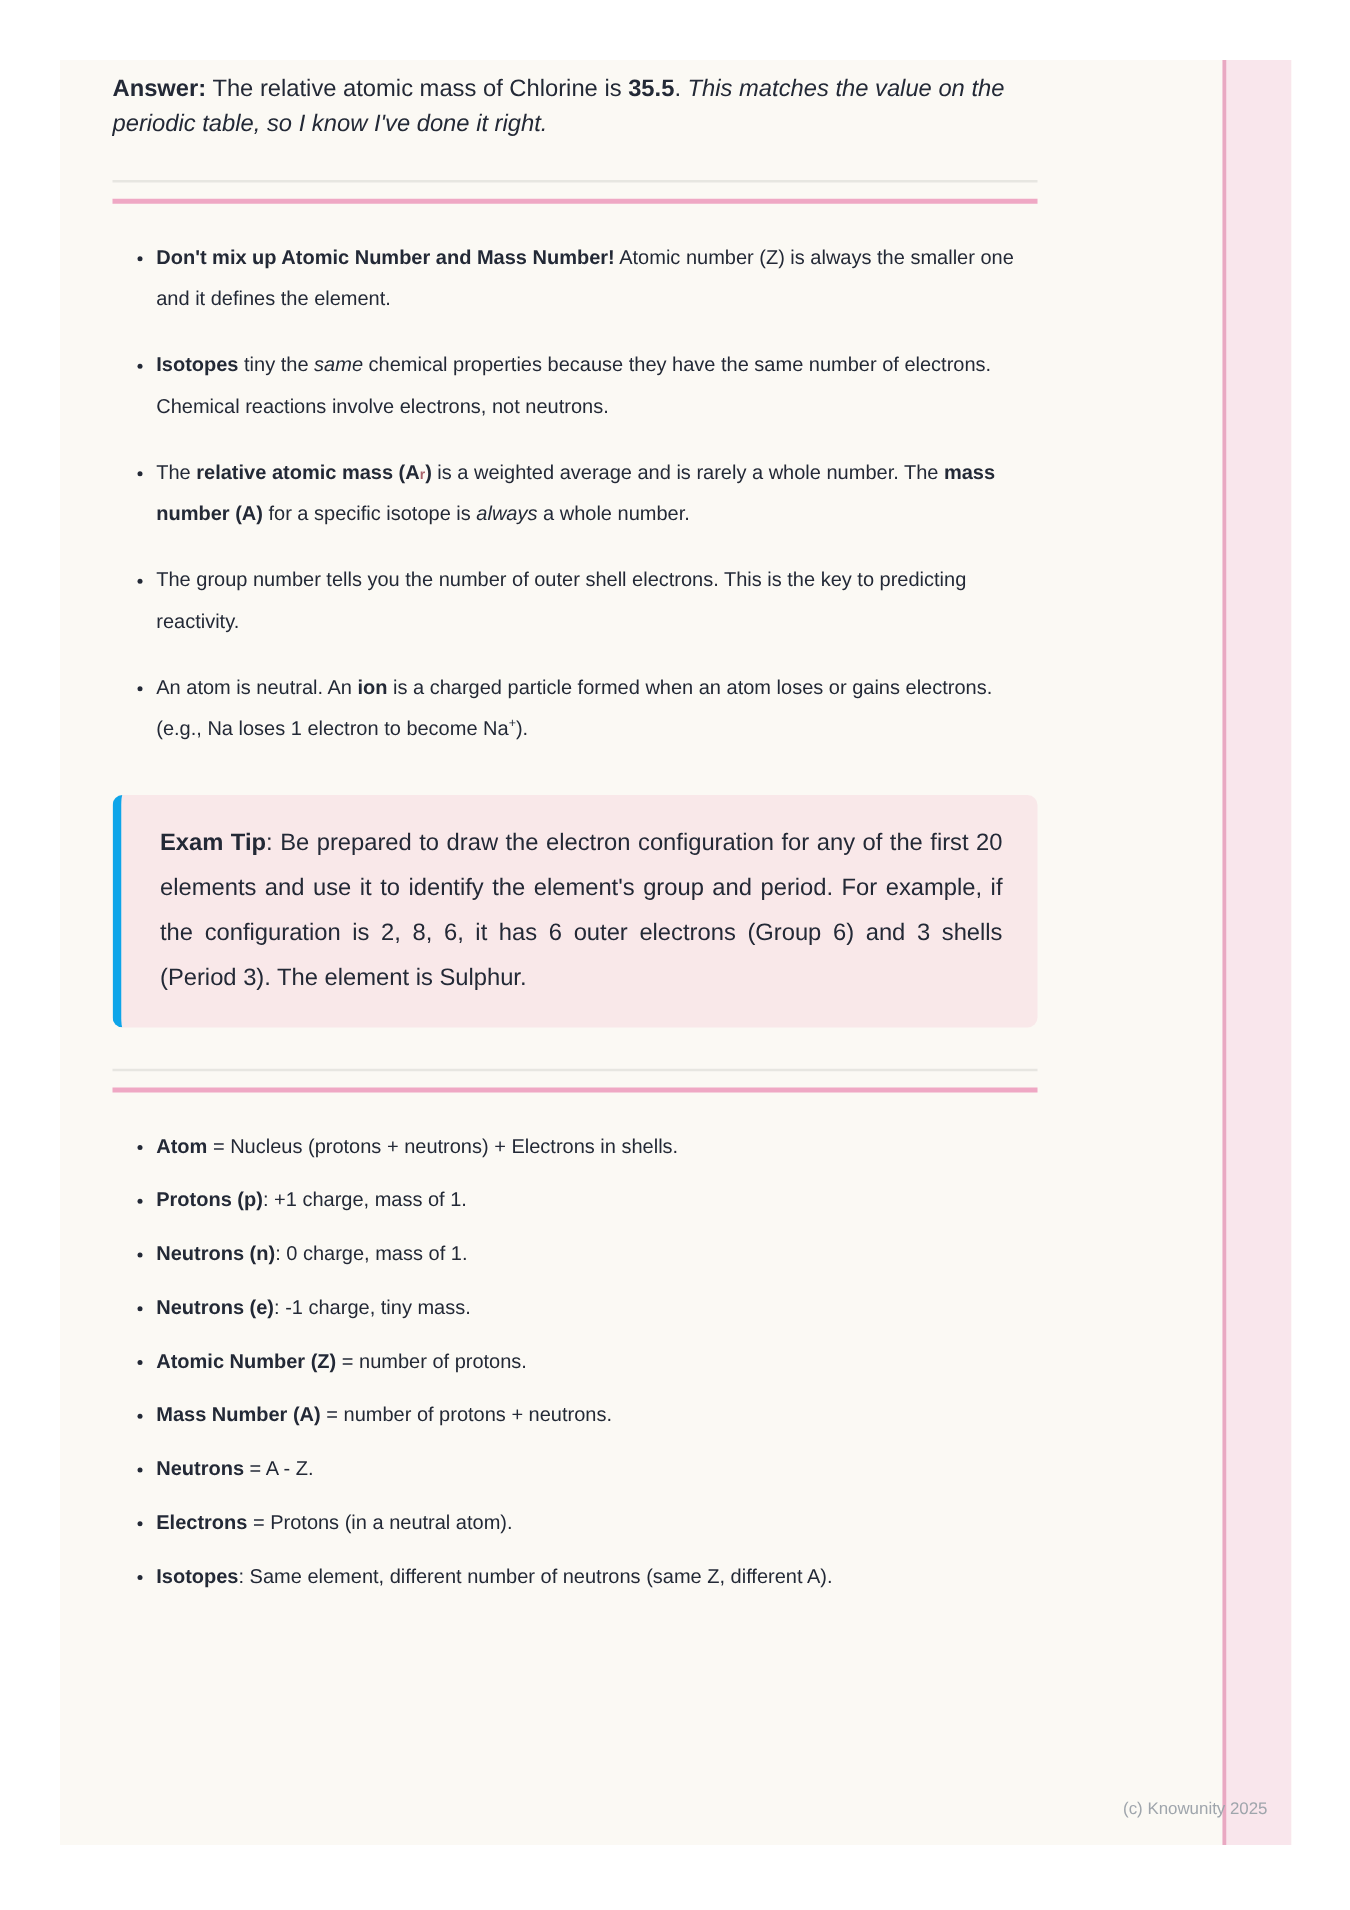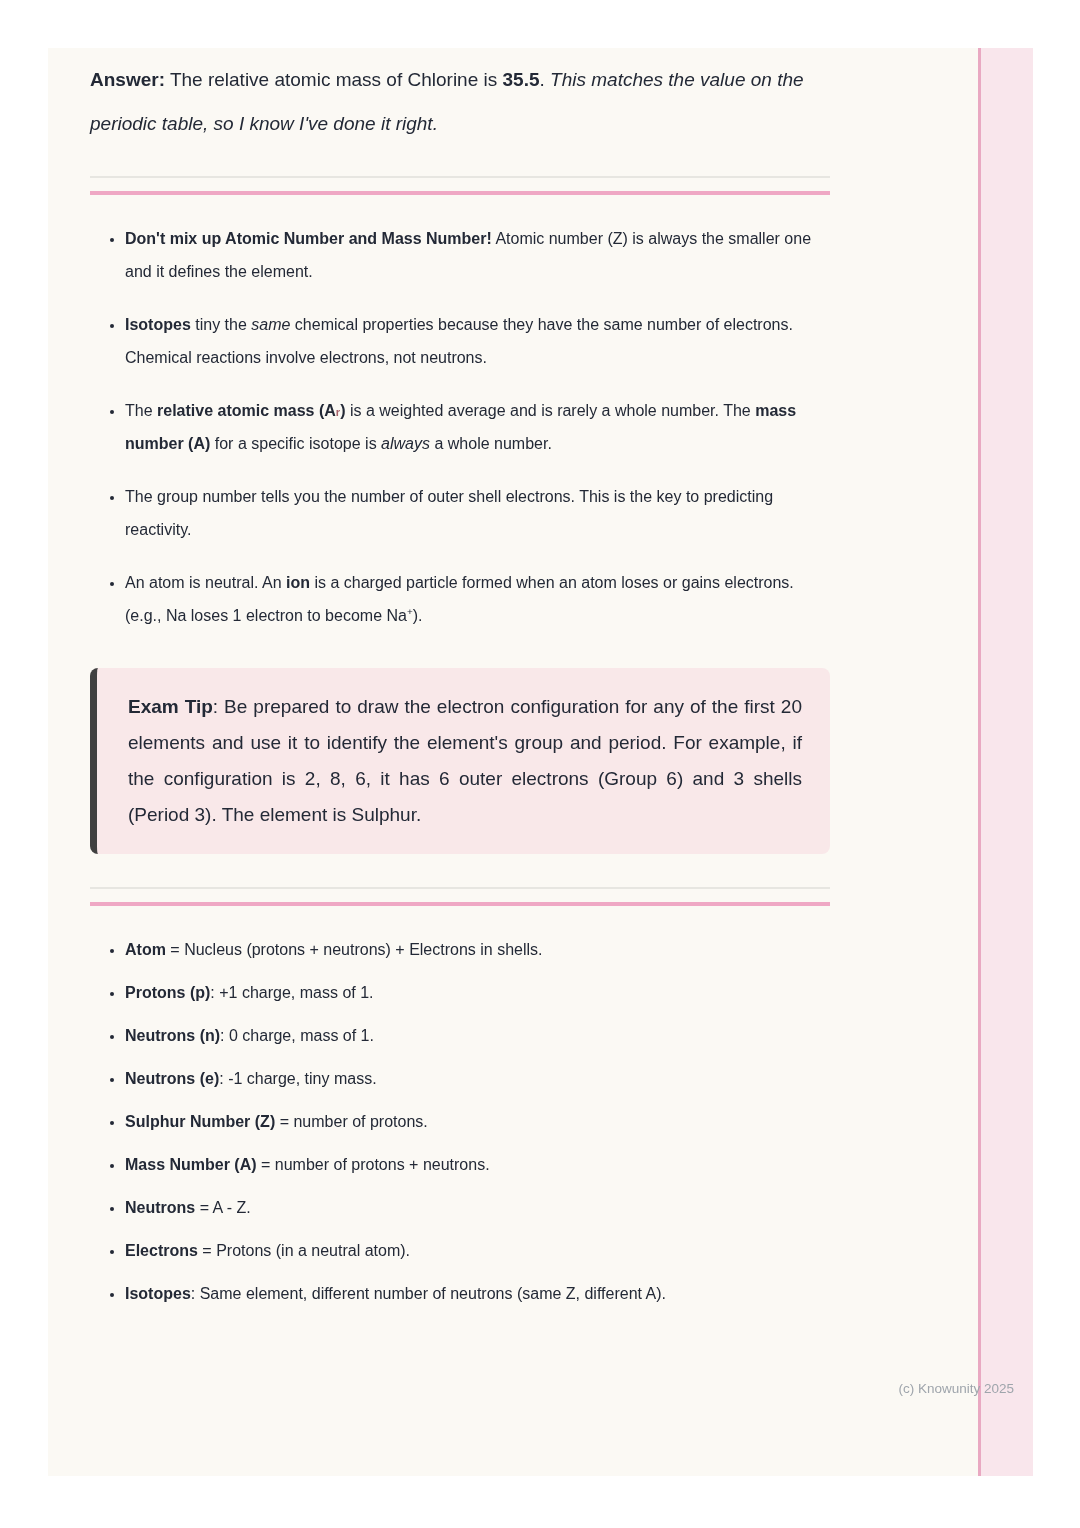--- a/index.html
+++ b/index.html
@@ -26,21 +26,21 @@
   }
   .content-column {
     position: relative;
     margin-left: 42px;
     width: 740px;
     z-index: 2;
   }
   .answer-paragraph {
     padding-top: 10px;
     font-size: 19px;
-    line-height: 44px;
+    line-height: 28px;
   }
   .divider {
     border: none;
     height: 2px;
     background: #e7e6e1;
     margin-top: 30px;
   }
   .divider-2 { margin-top: 33px; }
   .section-title {
     margin-top: 34px;
@@ -62,36 +62,36 @@
     list-style: disc;
     font-size: 16px;
     line-height: 33px;
   }
   ul.bullet-list li { margin-bottom: 20px; }
   ul.bullet-list li::marker { font-size: 0.85em; }
   ul.summary-list li { margin-bottom: 10px; }
   .exam-tip {
     margin-top: 36px;
     background: #f9e8e9;
-    border-left: 7px solid #404040;
+    border-left: 7px solid #0ea5e9;
     border-radius: 8px;
     padding: 21px 28px 21px 31px;
   }
   .exam-tip-text {
     font-size: 19px;
     line-height: 36px;
     text-align: justify;
   }
   .b { font-weight: 700; }
   .i { font-style: italic; }
   .sup { font-size: 0.62em; vertical-align: super; line-height: 0; }
   .subr { font-size: 0.70em; line-height: 0; }
   .copyright-watermark {
     position: absolute;
-    top: 1381px;
+    top: 1439px;
     right: 66px;
     font-size: 13.5px;
     color: #9fa5ac;
     z-index: 3;
   }
 </style>
 </head>
 <body>
 
 <div class="page-card">
@@ -119,21 +119,21 @@
 
     <hr class="divider divider-2">
 
     <hr class="title-rule">
 
     <ul class="bullet-list summary-list">
       <li><span class="b">Atom</span><span> = Nucleus (protons + neutrons) + Electrons in shells.</span></li>
       <li><span class="b">Protons (p)</span><span>: +1 charge, mass of 1.</span></li>
       <li><span class="b">Neutrons (n)</span><span>: 0 charge, mass of 1.</span></li>
       <li><span class="b">Neutrons (e)</span><span>: -1 charge, tiny mass.</span></li>
-      <li><span class="b">Sulphur Number (Z)</span><span> = number of protons.</span></li>
+      <li><span class="b">Atomic Number (Z)</span><span> = number of protons.</span></li>
       <li><span class="b">Mass Number (A)</span><span> = number of protons + neutrons.</span></li>
       <li><span class="b">Neutrons</span><span> = A - Z.</span></li>
       <li><span class="b">Electrons</span><span> = Protons (in a neutral atom).</span></li>
       <li><span class="b">Isotopes</span><span>: Same element, different number of neutrons (same Z, different A).</span></li>
     </ul>
 
   </div>
 </div>
 
 <div class="copyright-watermark">(c) Knowunity 2025</div>

